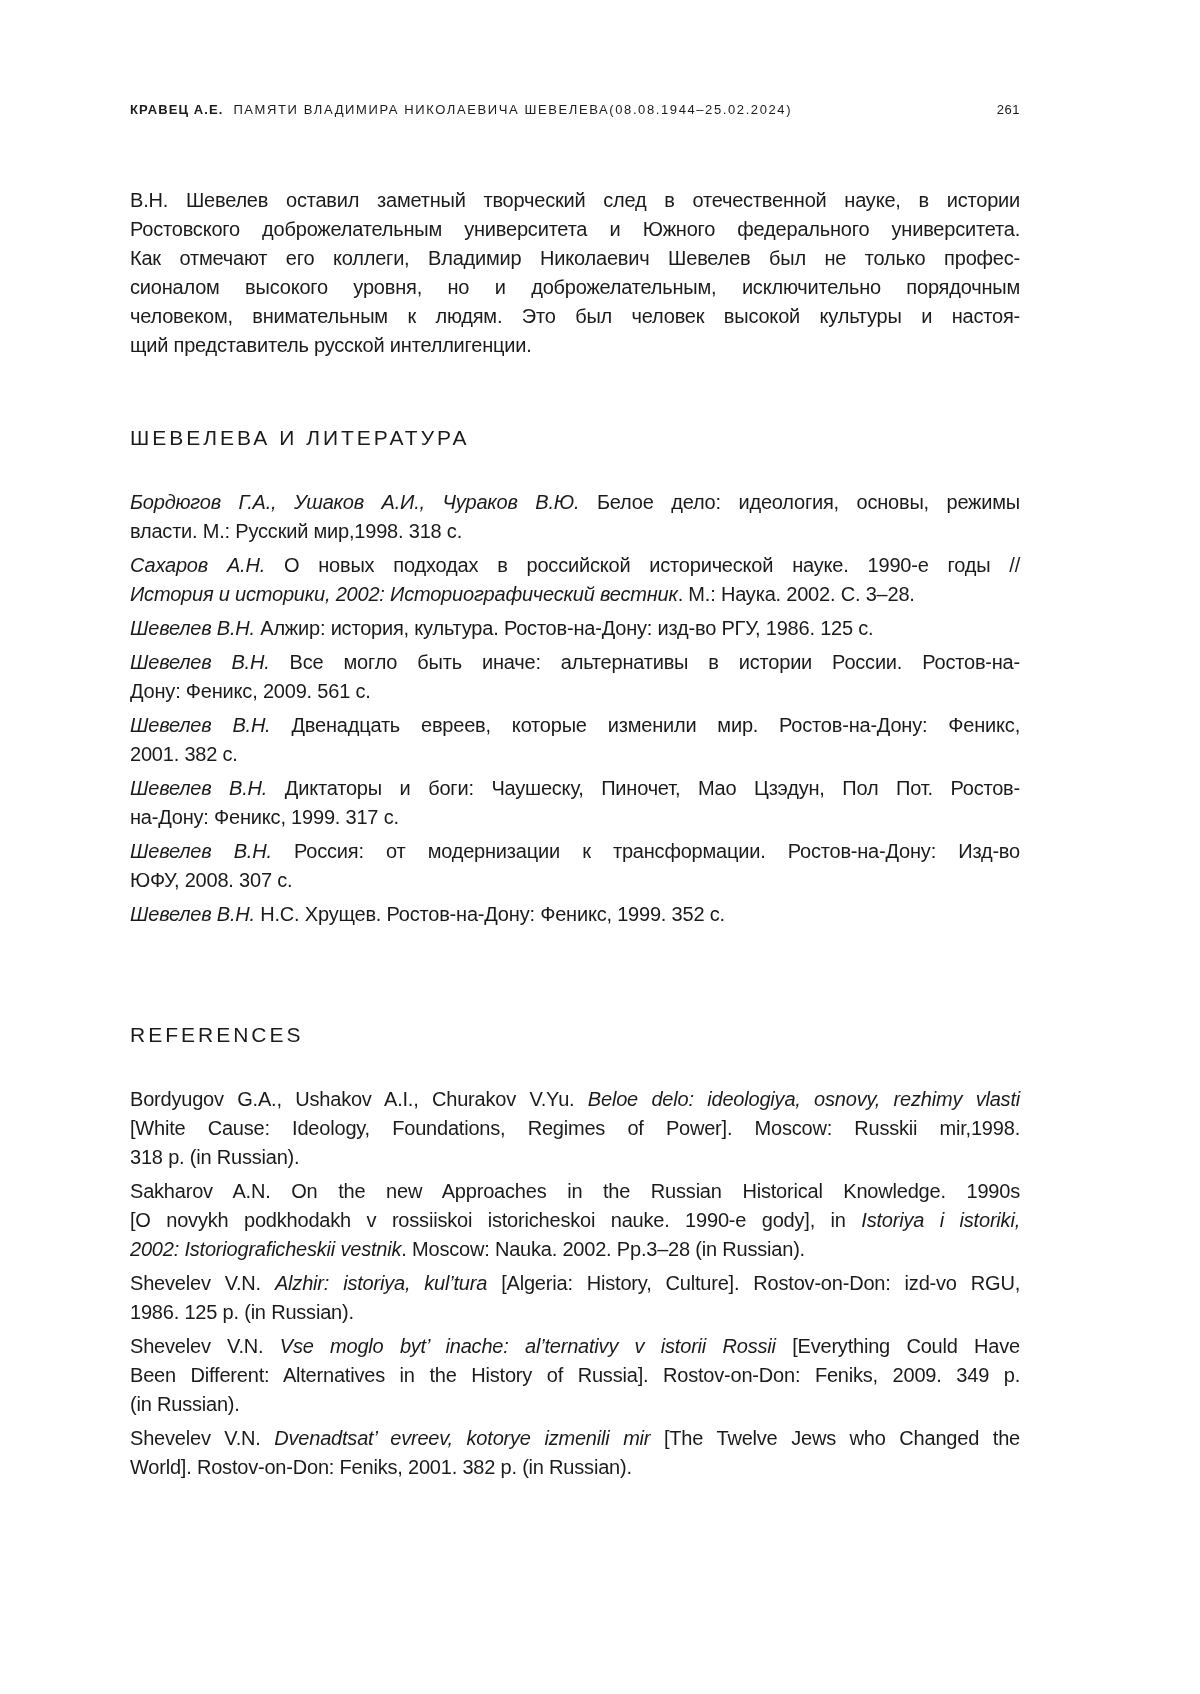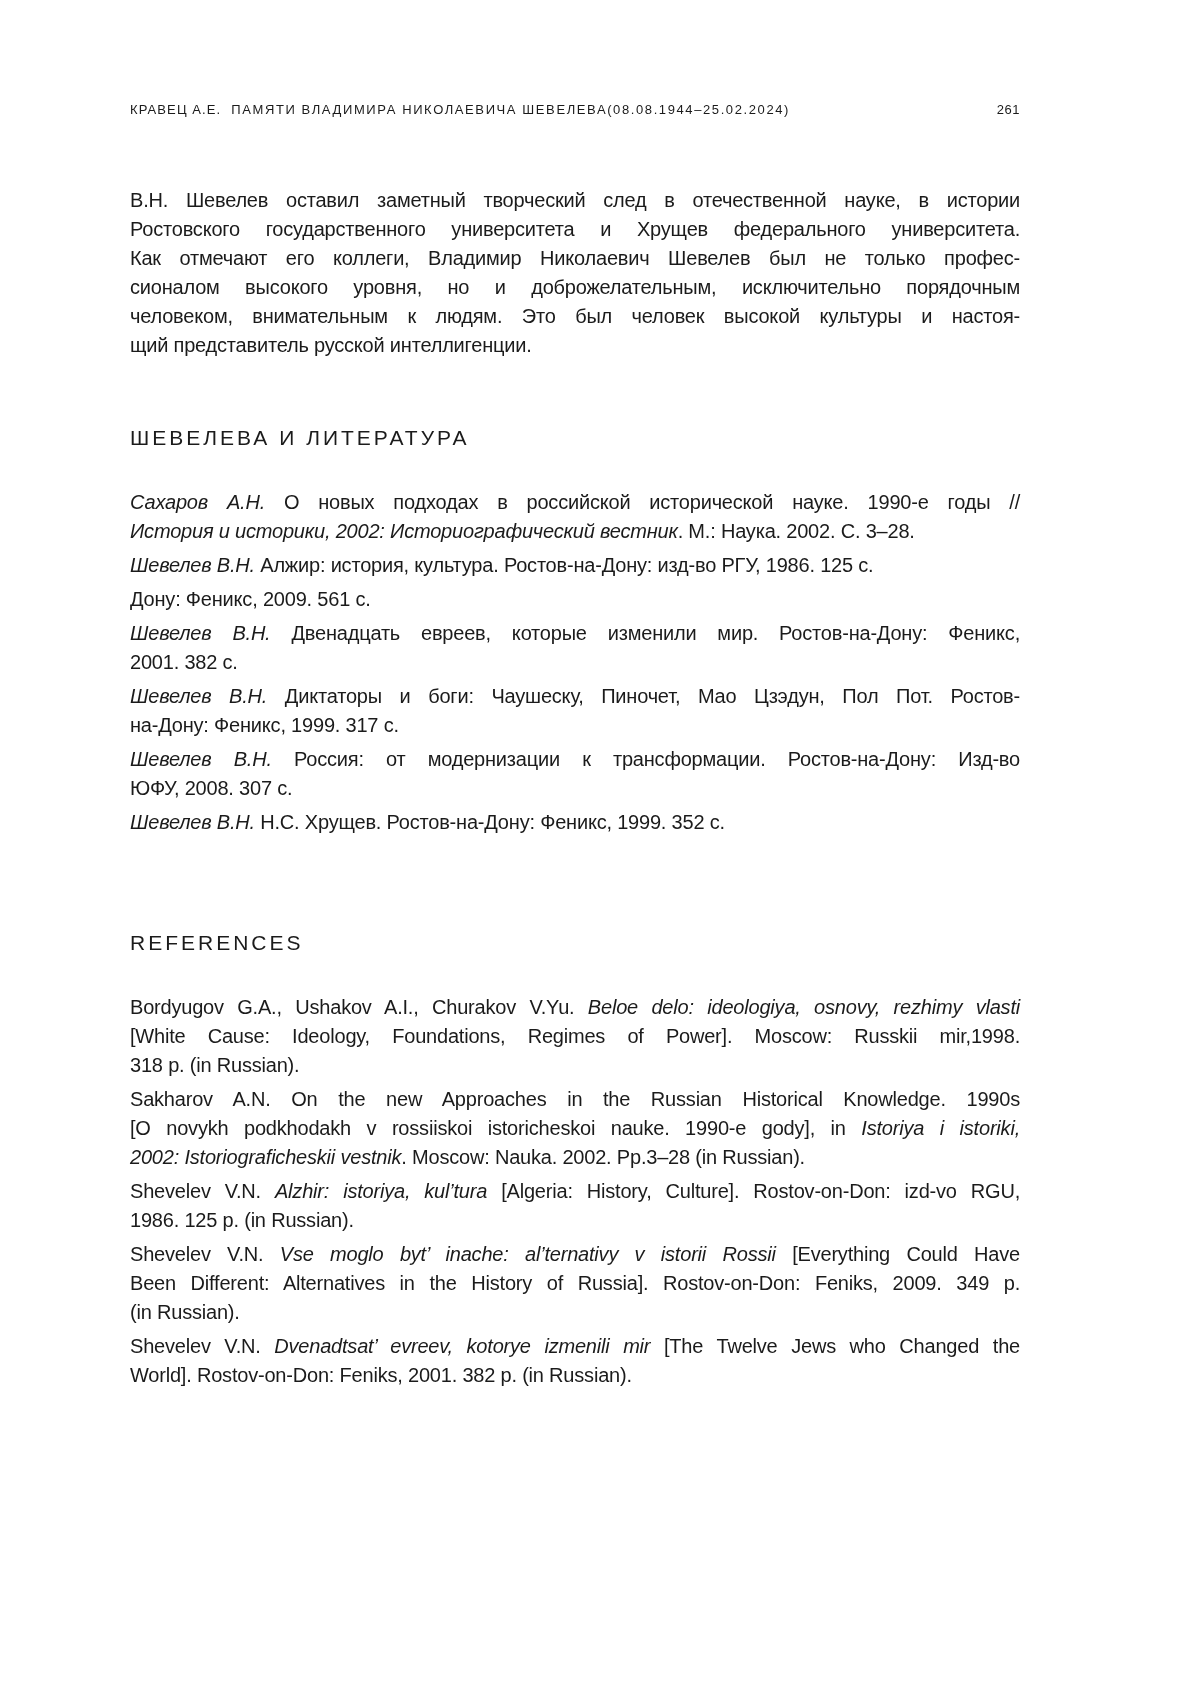--- a/index.html
+++ b/index.html
@@ -18,21 +18,21 @@
   }
   .running-header {
     margin-top: 102px;
     display: flex;
     align-items: baseline;
     font-size: 13px;
     line-height: 16px;
     letter-spacing: 1.1px;
     white-space: nowrap;
   }
-  .running-header .author { font-weight: 400; margin-right: 10px; }
+  .running-header .author { font-weight: 700; margin-right: 10px; }
   .running-header .title  { font-weight: 400; letter-spacing: 1.6px; }
   .running-header .spacer { flex: 1; }
   .running-header .pageno { font-size: 13px; letter-spacing: 0.5px; font-weight: 400; }
 
   .bodytext { font-size: 20px; letter-spacing: -0.2px; }
 
   .intro { margin-top: 68px; }
 
   .section-heading {
     font-size: 21px;
@@ -59,38 +59,43 @@
 
   <div class="running-header">
     <span class="author">КРАВЕЦ А.Е.</span>
     <span class="title">ПАМЯТИ ВЛАДИМИРА НИКОЛАЕВИЧА ШЕВЕЛЕВА(08.08.1944–25.02.2024)</span>
     <span class="spacer"></span>
     <span class="pageno">261</span>
   </div>
 
   <div class="intro bodytext">
       <div class="line fj"><span>В.Н. Шевелев оставил заметный творческий след в отечественной науке, в истории</span></div>
-      <div class="line fj"><span>Ростовского государственного университета и Хрущев федерального университета.</span></div>
+      <div class="line fj"><span>Ростовского доброжелательным университета и Южного федерального университета.</span></div>
       <div class="line fj"><span>Как отмечают его коллеги, Владимир Николаевич Шевелев был не только профес-</span></div>
       <div class="line fj"><span>сионалом высокого уровня, но и доброжелательным, исключительно порядочным</span></div>
       <div class="line fj"><span>человеком, внимательным к людям. Это был человек высокой культуры и настоя-</span></div>
       <div class="line"><span>щий представитель русской интеллигенции.</span></div>
     </div>
 
   <h2 class="section-heading sources-heading">ШЕВЕЛЕВА И ЛИТЕРАТУРА</h2>
 
   <div class="entries bodytext">
       <div class="entry">
+        <div class="line fj"><span class="it">Бордюгов Г.А., Ушаков А.И., Чураков В.Ю.</span><span> Белое дело: идеология, основы, режимы</span></div>
+        <div class="line"><span>власти. М.: Русский мир,1998. 318 с.</span></div>
+      </div>
+      <div class="entry">
         <div class="line fj"><span class="it">Сахаров А.Н.</span><span> О новых подходах в российской исторической науке. 1990-е годы //</span></div>
         <div class="line"><span class="it">История и историки, 2002: Историографический вестник</span><span>. М.: Наука. 2002. С. 3–28.</span></div>
       </div>
       <div class="entry">
         <div class="line"><span class="it">Шевелев В.Н.</span><span> Алжир: история, культура. Ростов-на-Дону: изд-во РГУ, 1986. 125 с.</span></div>
       </div>
       <div class="entry">
+        <div class="line fj"><span class="it">Шевелев В.Н.</span><span> Все могло быть иначе: альтернативы в истории России. Ростов-на-</span></div>
         <div class="line"><span>Дону: Феникс, 2009. 561 с.</span></div>
       </div>
       <div class="entry">
         <div class="line fj"><span class="it">Шевелев В.Н.</span><span> Двенадцать евреев, которые изменили мир. Ростов-на-Дону: Феникс,</span></div>
         <div class="line"><span>2001. 382 с.</span></div>
       </div>
       <div class="entry">
         <div class="line fj"><span class="it">Шевелев В.Н.</span><span> Диктаторы и боги: Чаушеску, Пиночет, Мао Цзэдун, Пол Пот. Ростов-</span></div>
         <div class="line"><span>на-Дону: Феникс, 1999. 317 с.</span></div>
       </div>

